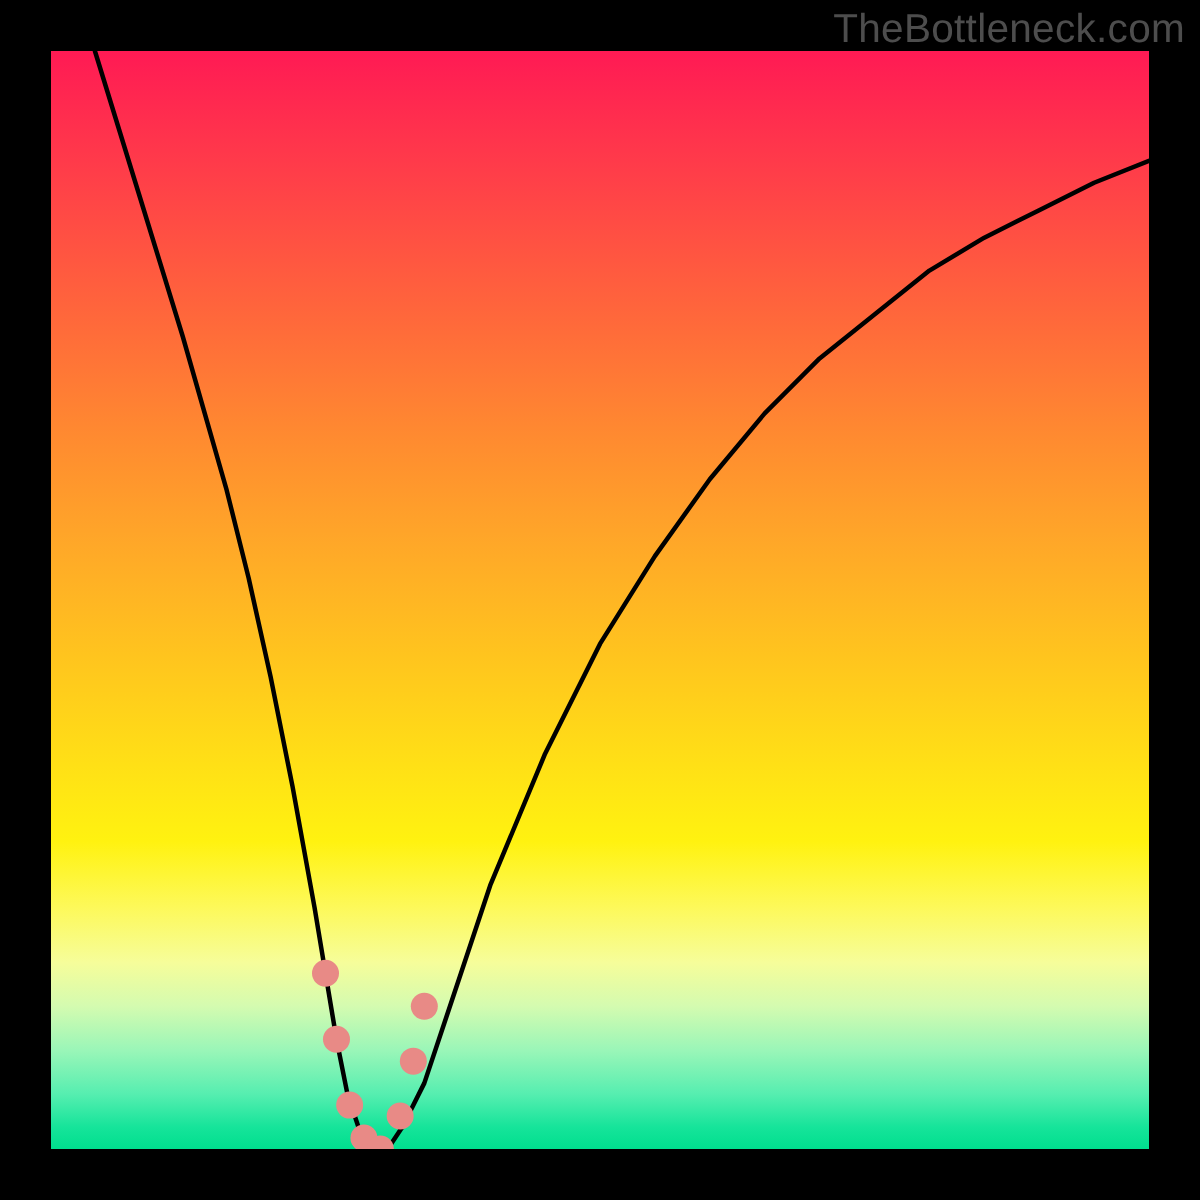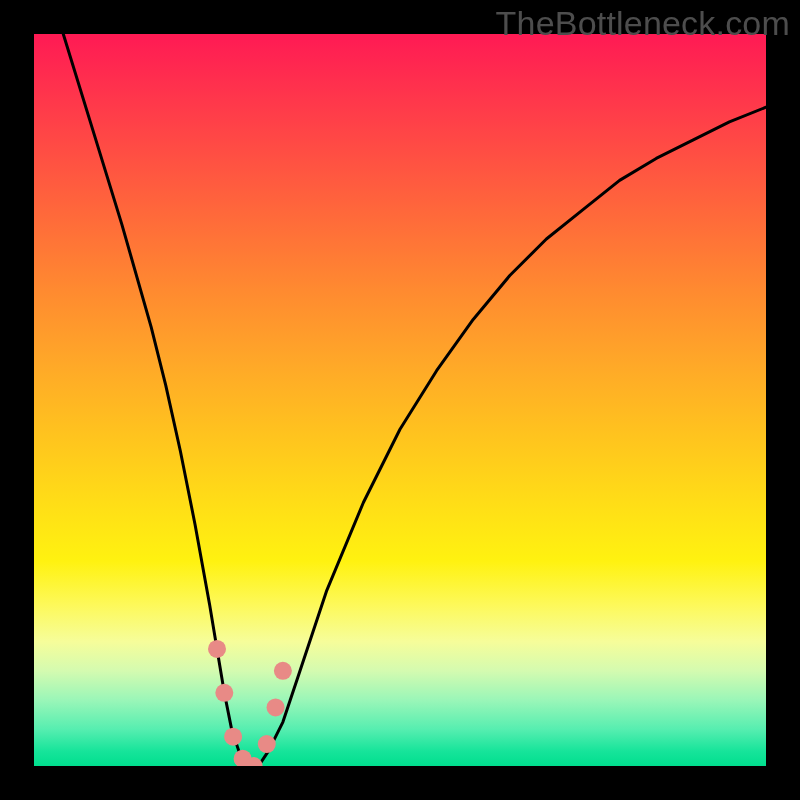--- a/index.html
+++ b/index.html
@@ -48,21 +48,21 @@
   }
   .curve {
     position: absolute;
     inset: 0;
   }
   .watermark {
     position: absolute;
     top: 4px;
     right: 10px;
     color: #4d4d4d;
-    font-size: 34px;
+    font-size: 27px;
     font-weight: 500;
     letter-spacing: 0.2px;
     user-select: none;
   }
 </style>
 </head>
 <body>
 
 <div class="frame">
   <div class="plot-area">

